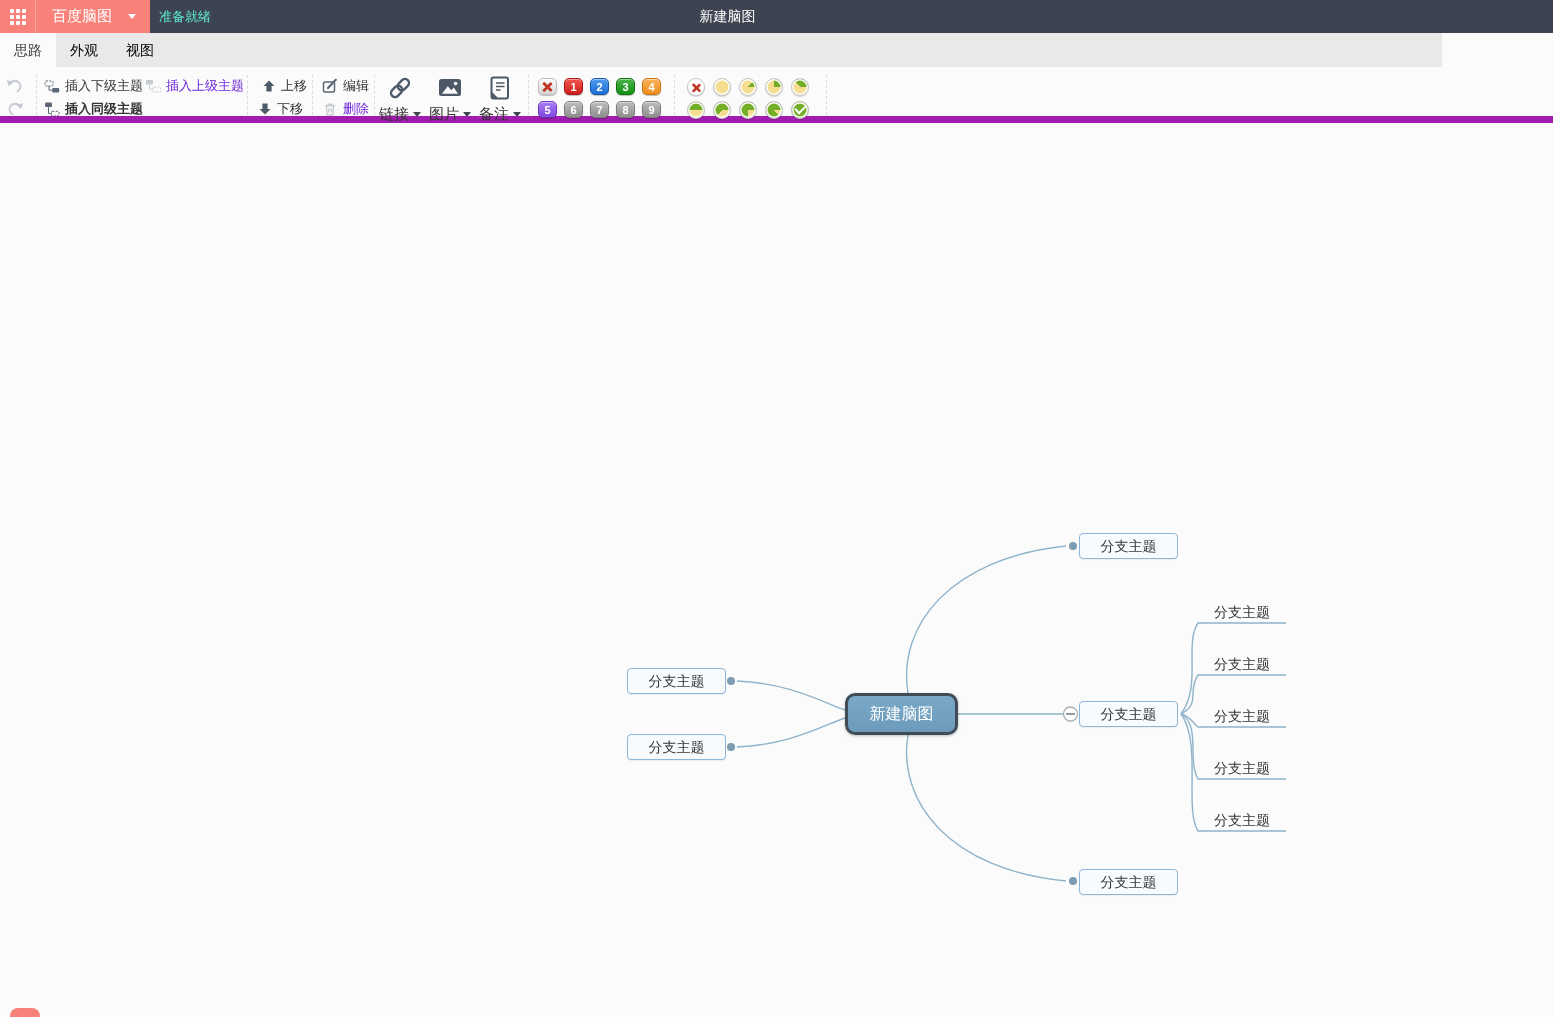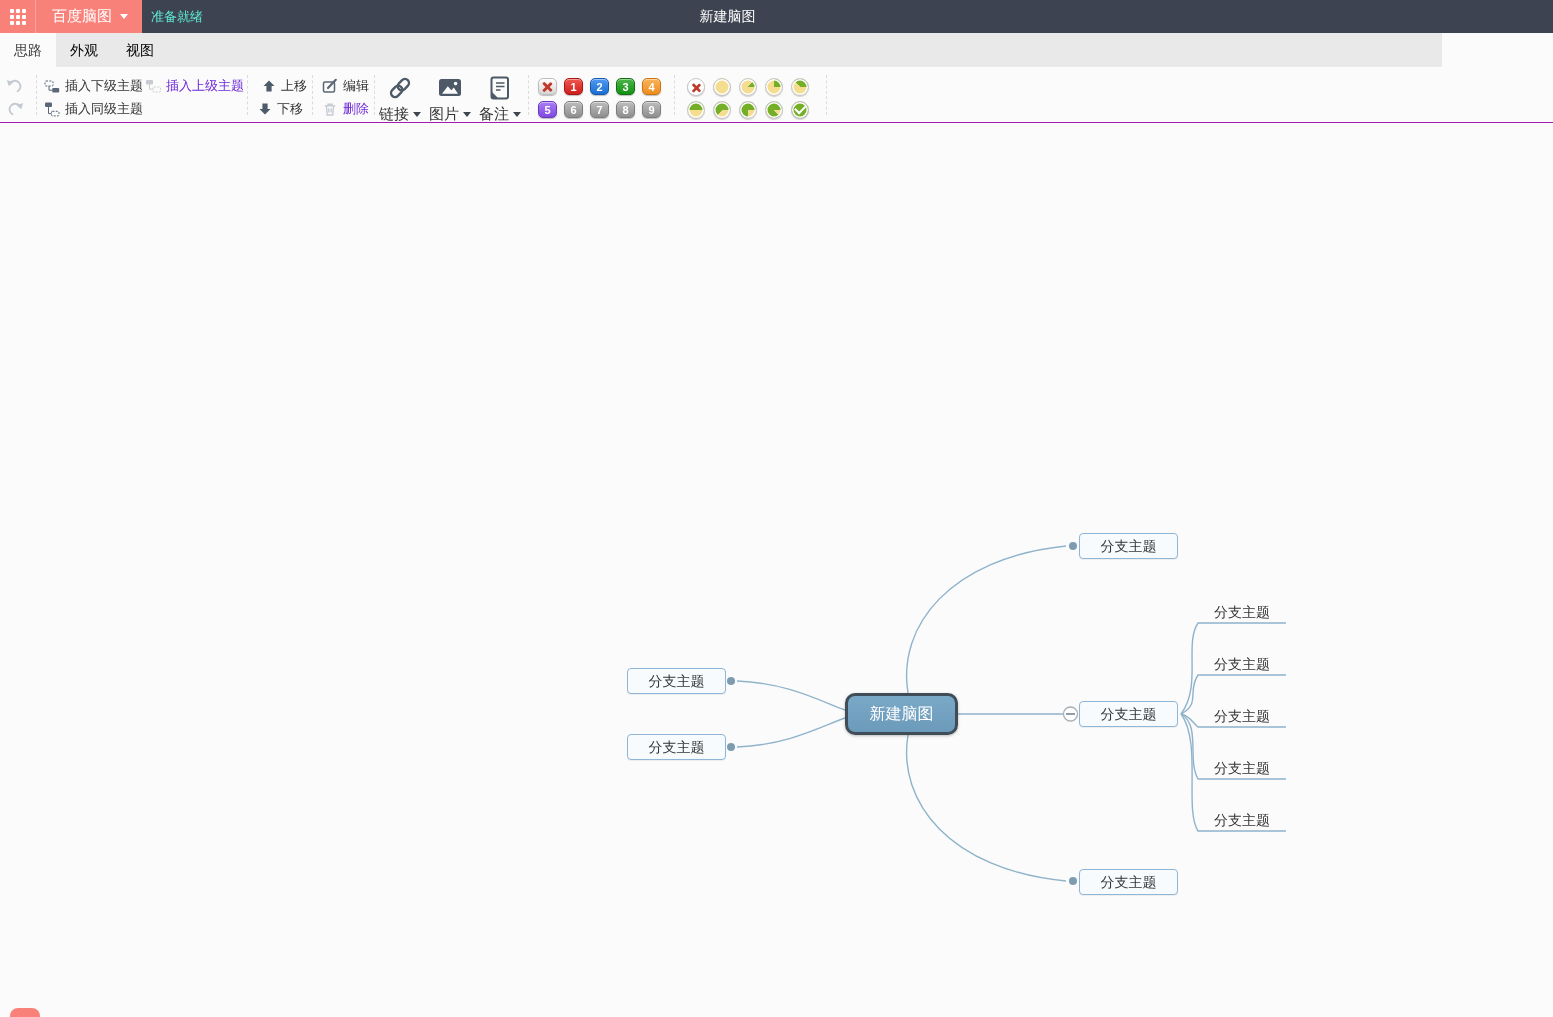--- a/index.html
+++ b/index.html
@@ -8,30 +8,30 @@
     background:#fbfbfb;
     font-family:"Liberation Sans","DejaVu Sans",sans-serif;
     -webkit-font-smoothing:antialiased;
   }
   
   .topbar{position:absolute;left:0;top:0;width:1553px;height:33px;background:#3d4350;display:flex;align-items:stretch;}
   .brand-area{display:flex;align-items:stretch;background:#f8827a;}
   .apps-btn{width:35px;display:flex;align-items:center;justify-content:center;cursor:pointer;border-right:1px solid rgba(255,255,255,.28);}
   .grid-icon{display:grid;grid-template-columns:repeat(3,4px);grid-template-rows:repeat(3,4px);gap:2px;}
   .grid-icon i{background:#fff;border-radius:1px;}
-  .brand-btn{display:flex;align-items:center;gap:8px;padding:0 14px 0 16px;color:#fff;font-size:15px;cursor:pointer;}
+  .brand-btn{display:flex;align-items:center;gap:16px;padding:0 14px 0 16px;color:#fff;font-size:15px;cursor:pointer;}
   .caret-w{width:0;height:0;border-left:4.5px solid transparent;border-right:4.5px solid transparent;border-top:5px solid #fff;}
   .status-text{color:#5eead4;font-size:13px;line-height:33px;margin-left:9px;}
   .doc-title{position:absolute;left:0;top:0;width:1455px;text-align:center;color:#fff;font-size:14px;line-height:33px;pointer-events:none;}
   
   .tabbar{position:absolute;left:0;top:33px;width:1442px;height:34px;background:#e9e9e9;display:flex;}
   .tab{width:56px;text-align:center;line-height:34px;font-size:14px;color:#000000;cursor:pointer;}
   .tab.active{background:#fbfbfb;color:#3b3b3b;}
   
-  .toolbar{position:absolute;left:0;top:67px;width:1553px;height:56px;background:#fbfbfb;border-bottom:1px solid #a21caf;box-sizing:border-box;}
+  .toolbar{position:absolute;left:0;top:67px;width:1553px;height:56px;background:#fbfbfb;border-bottom:7px solid #a21caf;box-sizing:border-box;}
   .sep{position:absolute;top:8px;height:40px;border-left:1px dashed #dcdcdc;}
   .tbtn{position:absolute;display:flex;align-items:center;gap:5px;height:20px;font-size:13px;color:#333;cursor:pointer;white-space:nowrap;}
   .tbtn.disabled{color:#6d28d9;cursor:default;justify-content:space-between;}
   .tbtn .ic{color:#5b6776;display:flex;align-items:center;}
   .tbtn.disabled .ic{color:#c7ccd2;}
   .row1{top:9px;} .row2{top:32px;}
   .iconbtn{position:absolute;width:22px;height:22px;display:flex;align-items:center;justify-content:center;color:#c5cad0;cursor:pointer;}
   .bigbtn{position:absolute;width:44px;text-align:center;cursor:pointer;}
   .bigbtn .big-ic{height:28px;display:flex;align-items:flex-end;justify-content:center;color:#4d5966;}
   .bigbtn .lbl{margin-top:4px;font-size:15px;color:#333;display:flex;align-items:center;justify-content:center;gap:4px;}
@@ -154,21 +154,21 @@
   <div class="tbtn row1 disabled" style="left:145px;">
     <span class="ic">
       <svg width="16" height="16" viewBox="0 0 16 16">
           <rect x="1" y="2" width="7" height="4.6" rx="1" fill="currentColor"></rect>
           <path d="M4.5 6.6 V11.2 H8" fill="none" stroke="currentColor"></path>
           <rect x="8" y="9" width="7.5" height="5" rx="1" fill="none" stroke="currentColor" stroke-dasharray="2 1.3"></rect>
         </svg>
     </span>
     <span>插入上级主题</span>
   </div>
-  <div class="tbtn row2" style="left:44px;">
+  <div class="tbtn row2" style="left:44px;font-weight:bold;">
     <span class="ic">
       <svg width="16" height="16" viewBox="0 0 16 16">
           <rect x="1" y="1.5" width="7" height="4.6" rx="1" fill="currentColor"></rect>
           <path d="M4.5 6.1 V12.6 H7.5" fill="none" stroke="currentColor"></path>
           <rect x="7.5" y="10.3" width="7.5" height="4.6" rx="1" fill="none" stroke="currentColor" stroke-dasharray="2 1.3"></rect>
         </svg>
     </span>
     <span>插入同级主题</span>
   </div>
 

